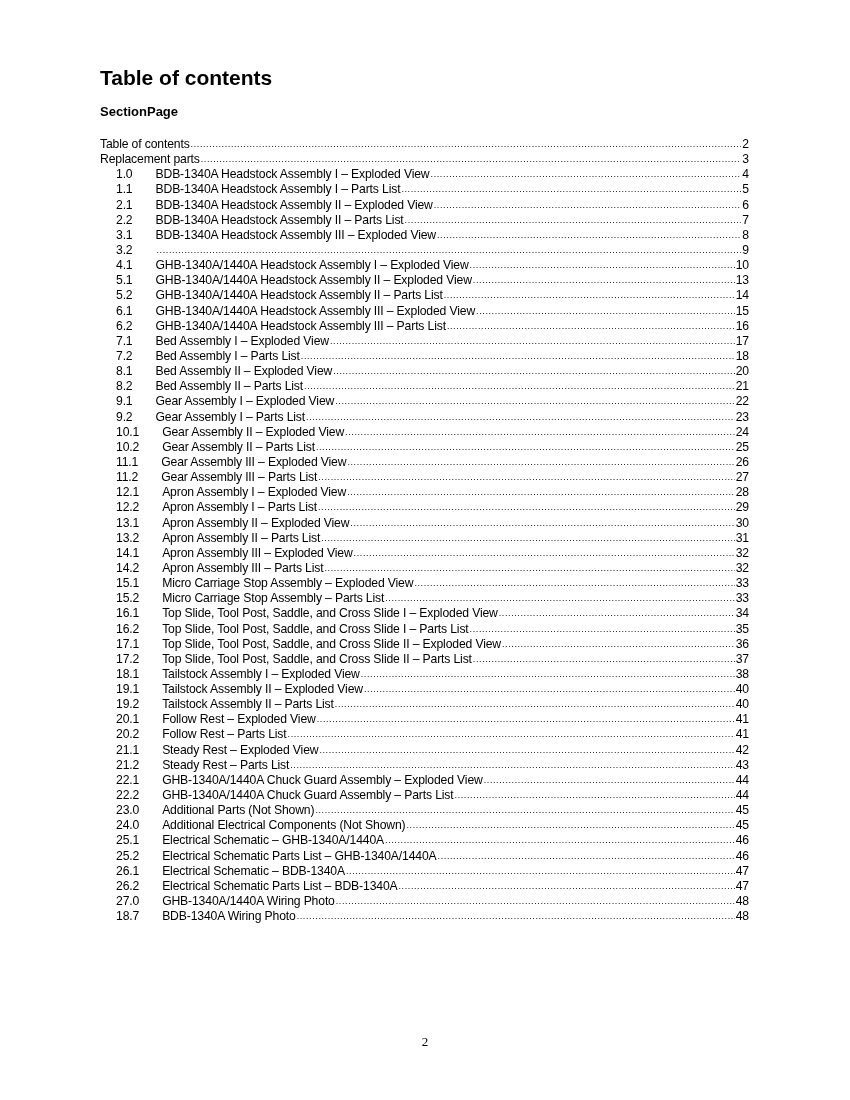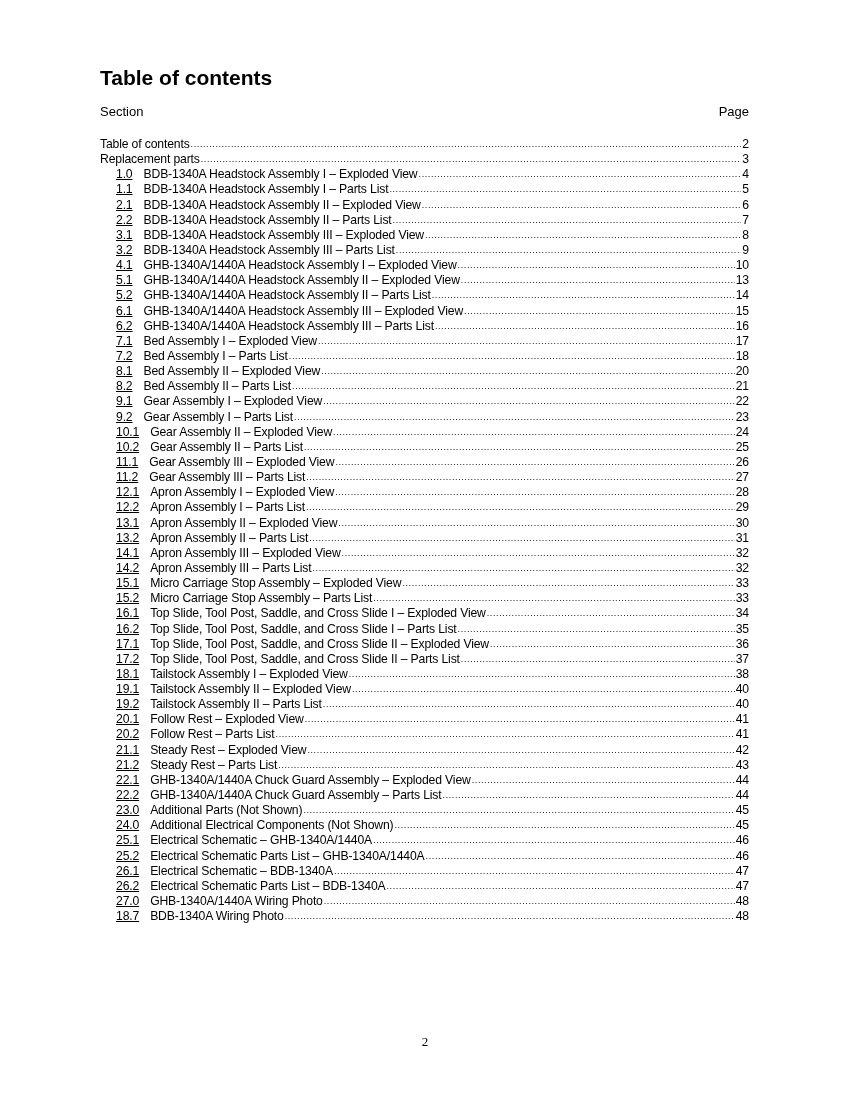--- a/index.html
+++ b/index.html
@@ -1,25 +1,25 @@
 <!DOCTYPE html>
 <html><head>
 <meta charset="utf-8">
 <style>
   html, body { margin: 0; padding: 0; background: #ffffff; }
   body { width: 850px; height: 1100px; position: relative; overflow: hidden;
          font-family: "Liberation Sans", sans-serif; color: #000; }
   .page-title { position: absolute; left: 100px; top: 66px; font-size: 21px; font-weight: bold; margin: 0; }
-  .col-header { position: absolute; left: 100px; top: 104px; width: 649px; font-size: 13px; font-weight: normal;
-                display: flex; justify-content: space-between; }
+  .col-header { position: absolute; left: 100px; top: 104px; width: 649px; font-size: 13px; font-weight: bold;
+                display: flex; }
   .toc { position: absolute; left: 100px; top: 137px; width: 649px; }
   .toc-row { display: flex; align-items: baseline; height: 15.15px; font-size: 12.2px; line-height: 15px;
              white-space: nowrap; letter-spacing: -0.15px; }
   .toc-row.indent { padding-left: 16px; }
-  .toc-num { display: inline-block; margin-right: 11px; text-decoration: underline; }
+  .toc-num { display: inline-block; margin-right: 23px; }
   .toc-dots { flex: 1; overflow: hidden; margin: 0 1px; position: relative; top: -1px; }
   .toc-dots::after { content: "........................................................................................................................................................................................................................................................................"; font-size: 9px; letter-spacing: 0.6px; }
   .toc-page { text-align: right; }
   .page-number { position: absolute; left: 0; width: 850px; top: 1034px; text-align: center;
                  font-family: "Liberation Serif", serif; font-size: 13px; }
 </style>
 </head>
 <body>
 
 <h1 class="page-title">Table of contents</h1>
@@ -65,21 +65,20 @@
       <span class="toc-page">7</span>
     </div>
     <div class="toc-row indent">
       <span class="toc-num">3.1</span>
       <span class="toc-label">BDB-1340A Headstock Assembly III – Exploded View</span>
       <span class="toc-dots"></span>
       <span class="toc-page">8</span>
     </div>
     <div class="toc-row indent">
       <span class="toc-num">3.2</span>
-      <span class="toc-label">BDB-1340A Headstock Assembly III – Parts List</span>
       <span class="toc-dots"></span>
       <span class="toc-page">9</span>
     </div>
     <div class="toc-row indent">
       <span class="toc-num">4.1</span>
       <span class="toc-label">GHB-1340A/1440A Headstock Assembly I – Exploded View</span>
       <span class="toc-dots"></span>
       <span class="toc-page">10</span>
     </div>
     <div class="toc-row indent">

